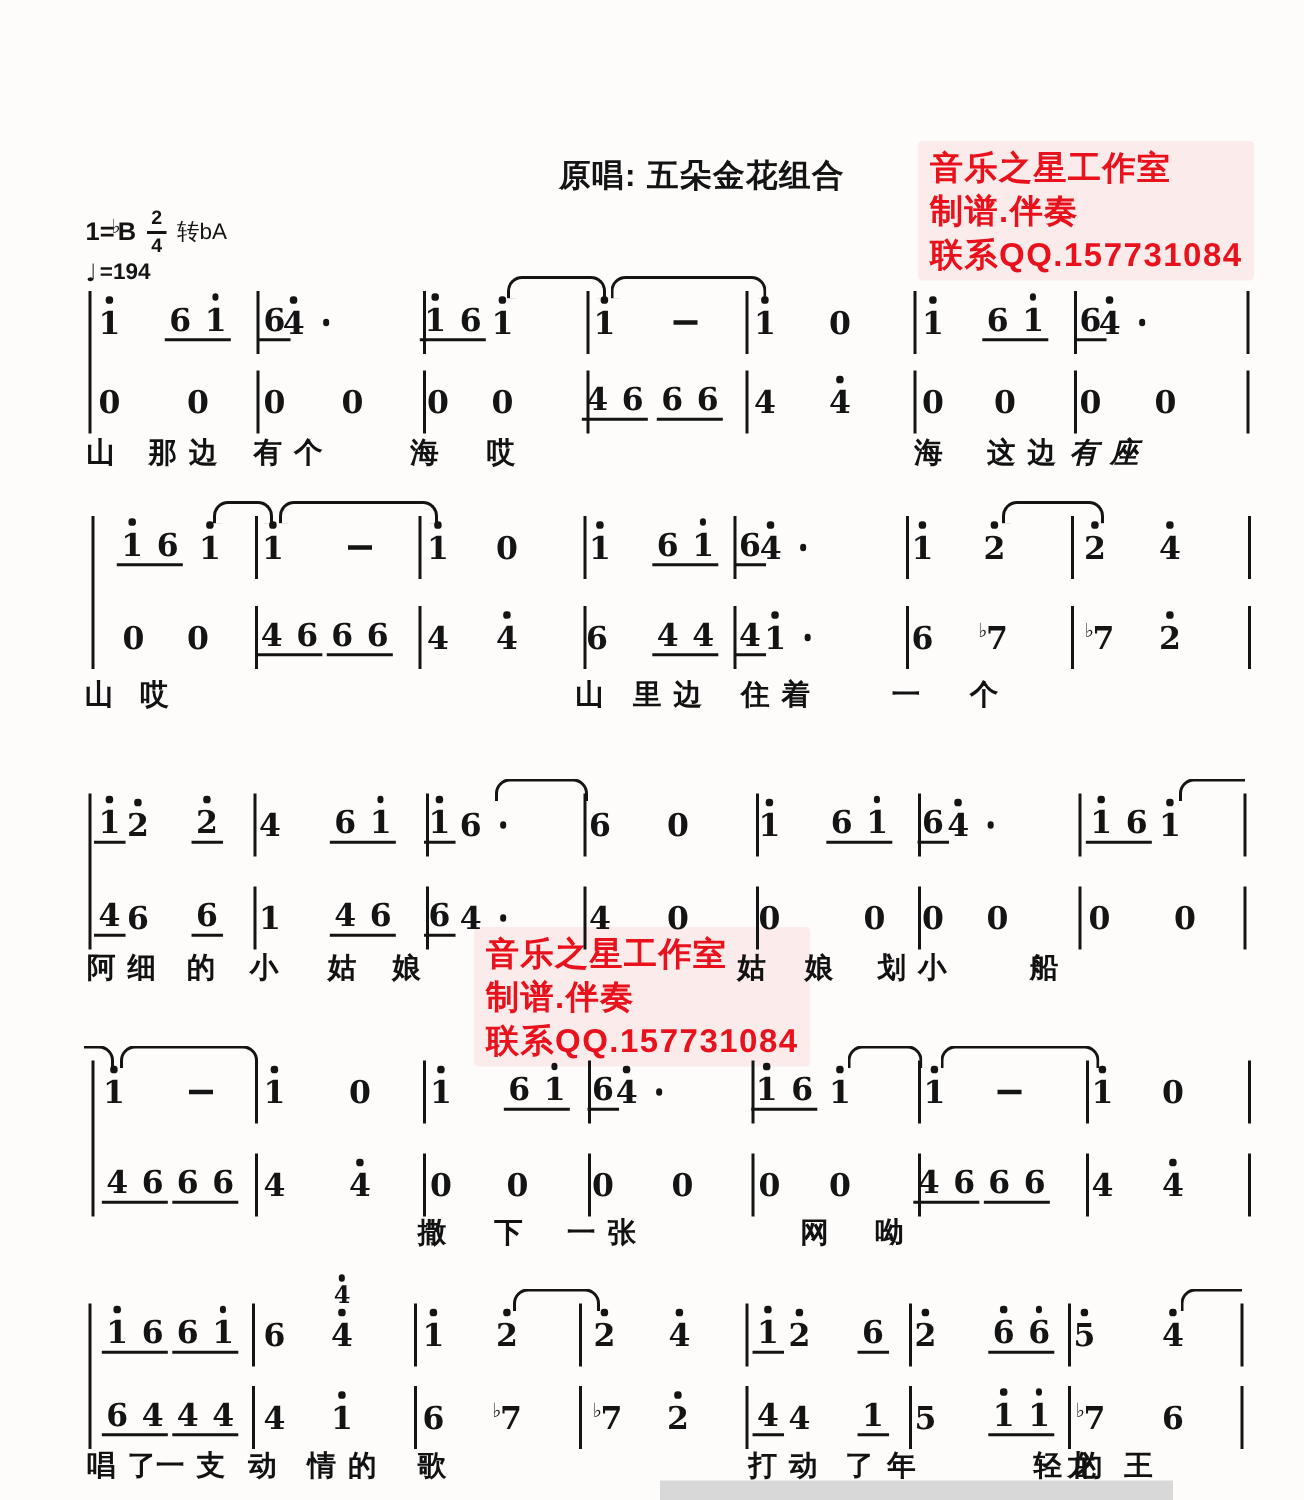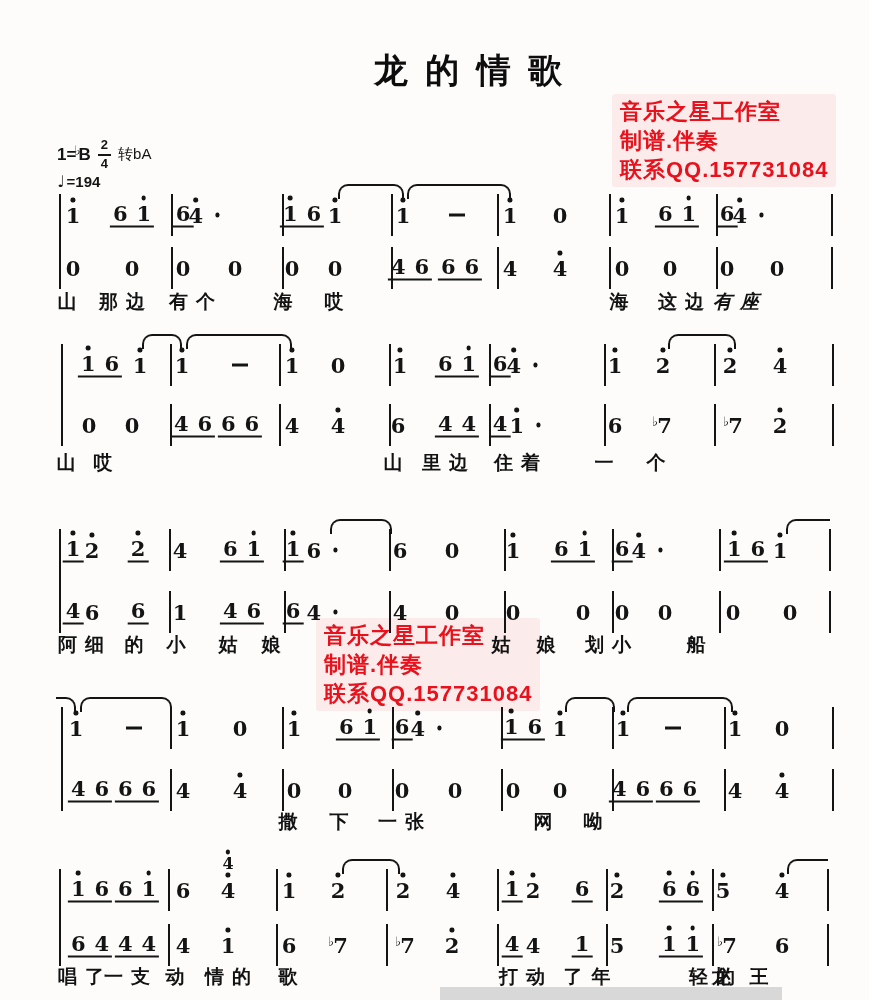--- a/index.html
+++ b/index.html
@@ -44,21 +44,21 @@
   .slur.nor{border-right:none;border-top-right-radius:0;}
   .lyric{position:absolute;transform:translate(-50%,-50%);font-weight:600;font-size:19px;
          letter-spacing:8px;white-space:nowrap;color:#121212;z-index:2;}
 </style>
 </head>
 <body>
 
 <div id="score">
   <div class="strip" id="strip-bottom" style="left:440px;top:987px;width:342px;height:13px;"></div>
 
-  <div id="title">龙 的 情 歌</div>
+  <div id="subtitle">原唱: 五朵金花组合</div>
 
   <div class="wm" id="wm1" style="color: rgb(232, 17, 28);">
     <div>音乐之星工作室</div>
     <div>制谱.伴奏</div>
     <div>联系QQ.157731084</div>
   </div>
   <div class="wm" id="wm2" style="color: rgb(232, 17, 28);">
     <div>音乐之星工作室</div>
     <div>制谱.伴奏</div>
     <div>联系QQ.157731084</div>

